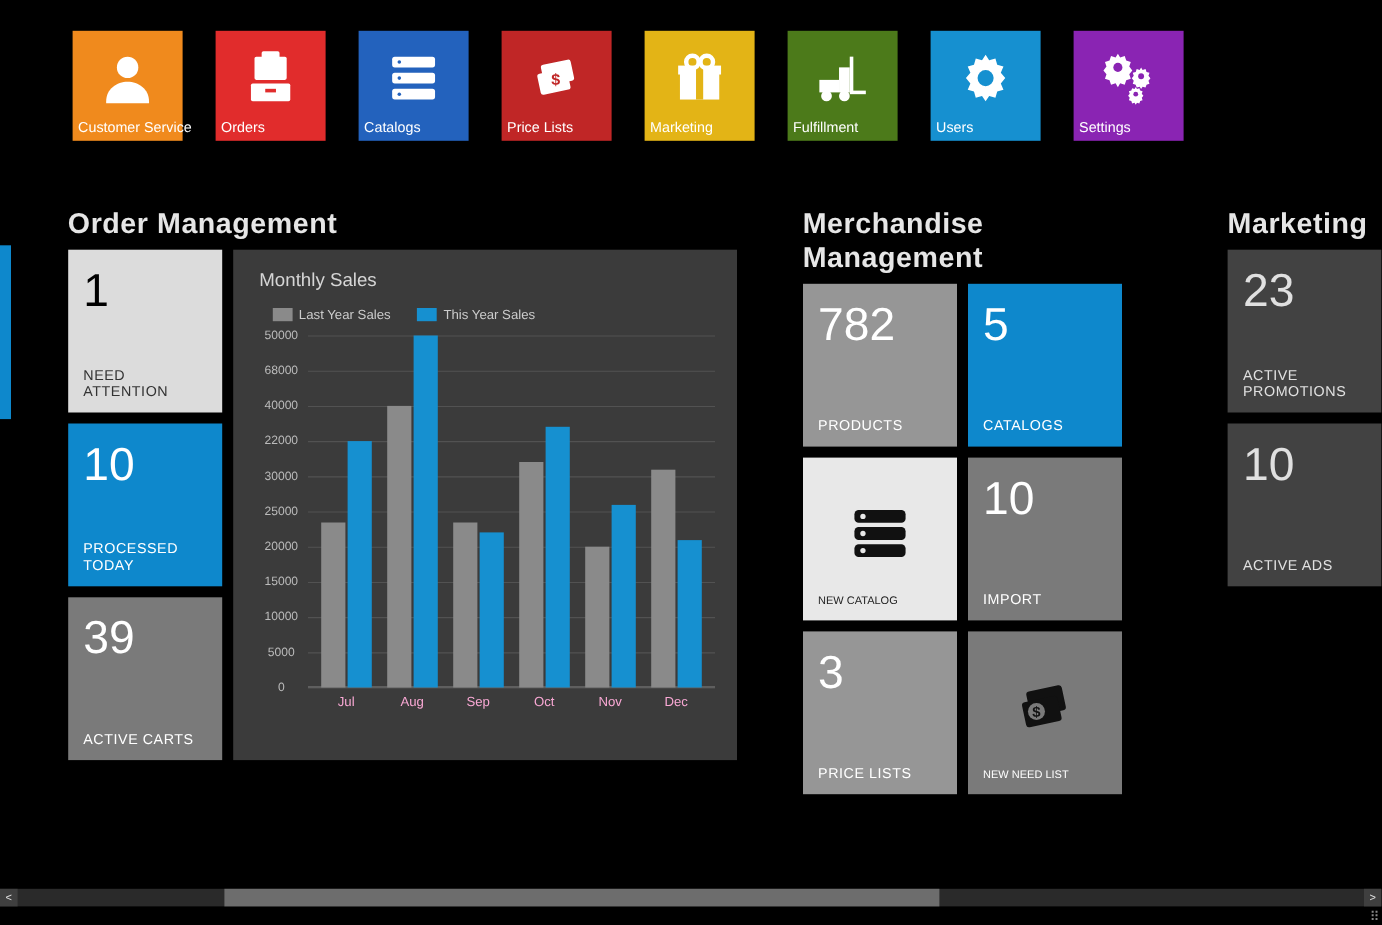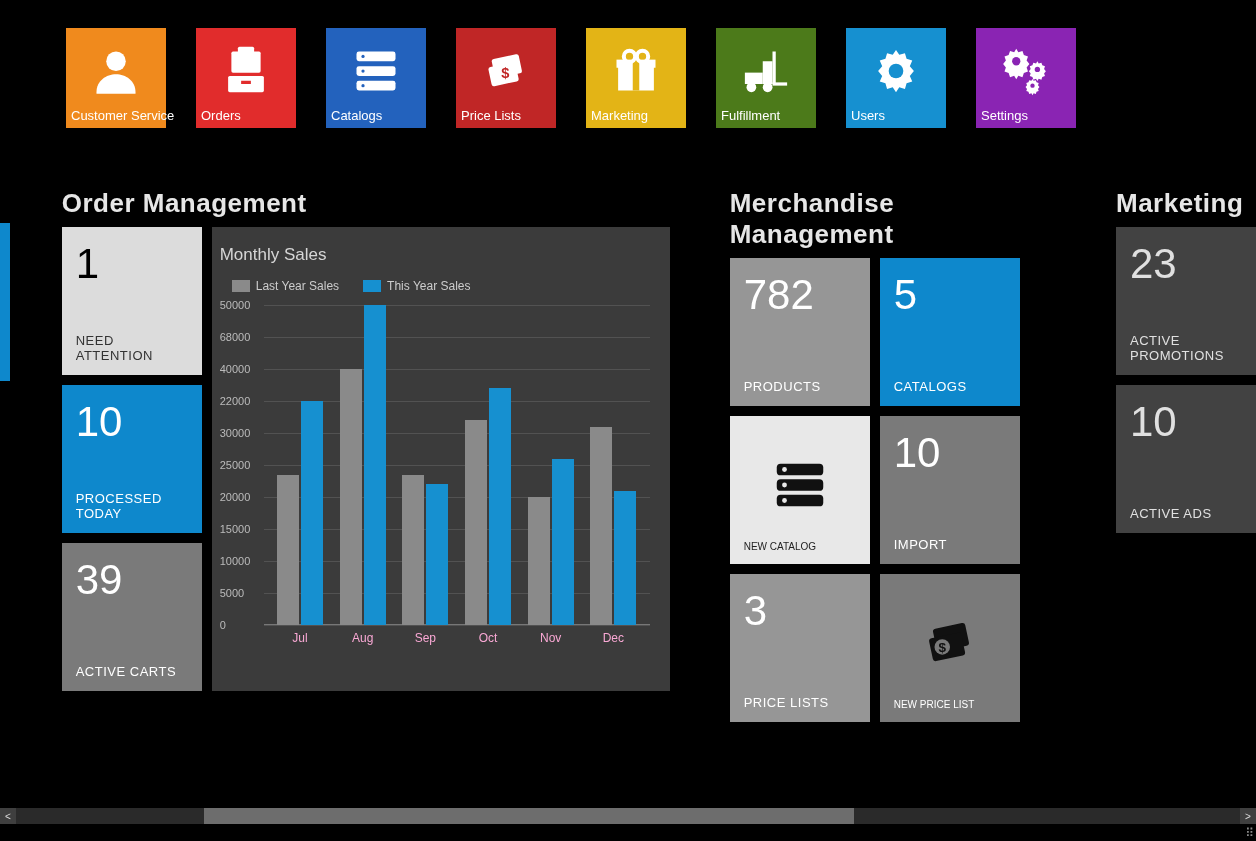--- a/index.html
+++ b/index.html
@@ -99,37 +99,37 @@
   .bg-gray  { background: #7a7a7a; color: #fff; }
   .bg-gray2 { background: #969696; color: #fff; }
   .bg-dark  { background: #424242; color: #e0e0e0; }
   .bg-white { background: #e8e8e8; color: #222; }
 
   
   .chart-tile {
     background: #3b3b3b;
     width: 458px;
     height: 464px;
-    padding: 18px 14px 10px 8px;
+    padding: 18px 14px 10px 24px;
     position: relative;
   }
   .chart-title {
     font-size: 17px;
     color: #d6d6d6;
     margin-bottom: 14px;
   }
   .legend { display: flex; gap: 24px; margin-bottom: 12px; margin-left: 12px;}
   .legend-item { display: flex; align-items: center; gap: 6px; font-size: 12px; color: #ccc;}
   .swatch { width: 18px; height: 12px; }
   .swatch.gray { background: #8a8a8a; }
   .swatch.blue { background: #1690d0; }
   .chart-area { position: relative; height: 350px; margin-left: 44px; margin-right:6px;}
   .grid-plot { position: absolute; left:0; top:0; right:0; bottom:30px; }
   .gridline { position:absolute; left:0; right:0; border-top:1px solid rgba(255,255,255,0.12);}
-  .ylabel { position:absolute; left:-44px; width:40px; text-align:left; font-size:11px; color:#bbb; transform: translateY(-50%);}
+  .ylabel { position:absolute; left:-44px; width:40px; text-align:center; font-size:11px; color:#bbb; transform: translateY(-50%);}
   .bars-row { position:absolute; left:5px; right:5px; bottom:30px; top:0; display:flex; justify-content:space-around; align-items:flex-end;}
   .bar-group { display:flex; align-items:flex-end; gap:2px; width:50px; justify-content:center;}
   .bar { width:22px; }
   .bar.gray { background:#8a8a8a; }
   .bar.blue { background:#1690d0; }
   .xlabels { position:absolute; left:5px; right:5px; bottom:0; height:24px; display:flex; justify-content:space-around;}
   .xlabel { font-size:12px; color:#f9a8d4; width:50px; text-align:center;}
   .baseline { position:absolute; left:0; right:0; bottom:30px; border-top:1px solid #777;}
 
   
@@ -397,21 +397,21 @@
       </div>
       <div class="icon-tile bg-gray">
         <div class="icon-wrap2">
           <svg width="62" height="62" viewBox="0 0 64 64" fill="#111">
               <rect x="16" y="14" width="34" height="24" rx="3" transform="rotate(-12 33 26)"></rect>
               <rect x="12" y="24" width="34" height="24" rx="3" transform="rotate(-12 29 36)"></rect>
               <circle cx="24" cy="36" r="8" fill="#7a7a7a"></circle>
               <text x="20" y="41" font-size="14" fill="#111" font-weight="bold">$</text>
             </svg>
         </div>
-        <div class="caption" style="color:#fff">NEW PRICE LIST</div>
+        <div class="caption" style="color:#fff">NEW NEED LIST</div>
       </div>
     </div>
   </div>
 
   <div class="section" style="margin-right:0">
     <div class="section-title">Marketing</div>
     <div class="mkt-col">
       <div class="stat-tile bg-dark">
         <div class="big">23</div>
         <div class="caption">ACTIVE PROMOTIONS</div>

